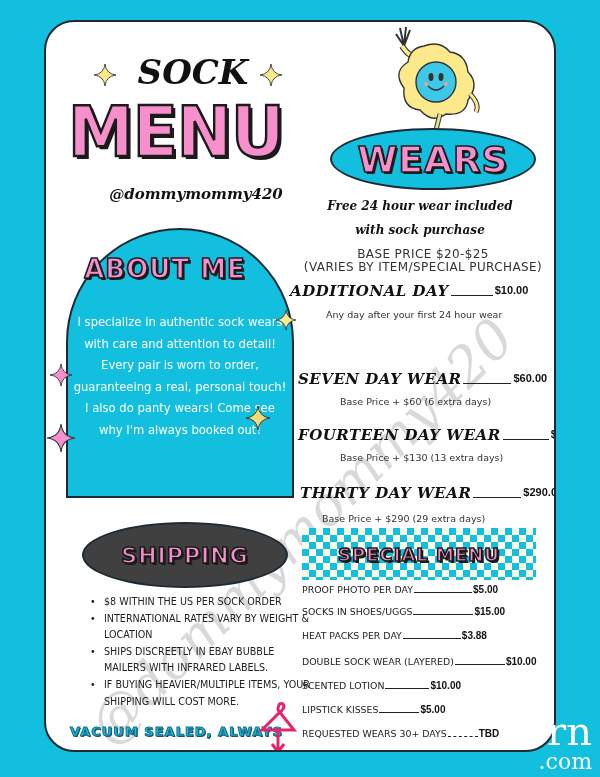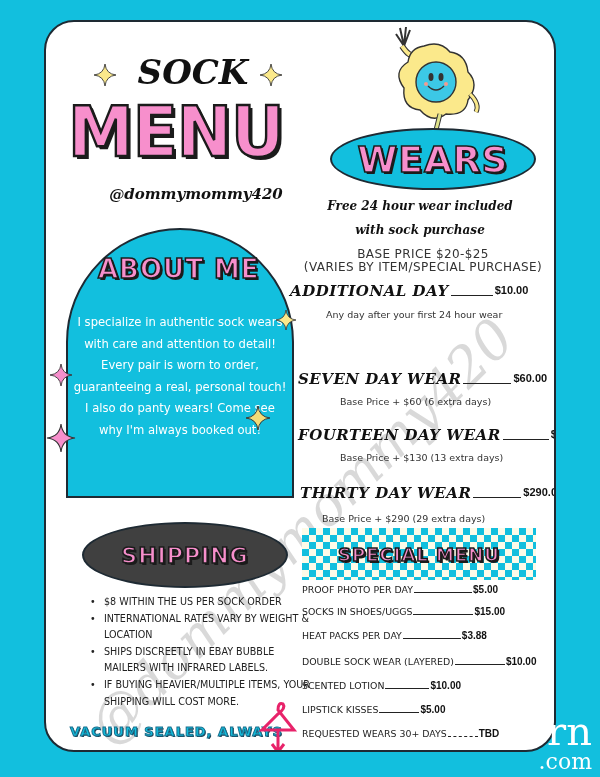--- a/index.html
+++ b/index.html
@@ -27,21 +27,21 @@
   .wears-ellipse .block-title { font-size: 36px; text-align: center; }
   .free-line { left: 238px; top: 172px; width: 272px; text-align: center; font-size: 12px; line-height: 24px; }
   .base-price { left: 252px; top: 226px; width: 250px; text-align: center; font-size: 12px; text-transform: uppercase; letter-spacing: .4px; line-height: 13px; color:#333; }
   .price-item { position: absolute; display: flex; align-items: flex-end; }
   .price-item .name { font-size: 15px; letter-spacing: .5px; white-space: nowrap; }
   .price-item .line { border-bottom: 1px solid #222; margin: 0 2px 4px; }
   .price-item .amt { font-family: "Liberation Sans Narrow", "Liberation Sans", sans-serif; font-weight: bold; font-size: 11px; color: #111; margin-bottom: 4px; }
   .sub { position: absolute; font-size: 9.5px; color: #333; }
   
   .arch { left: 20px; top: 206px; width: 228px; height: 270px; background: #12bfde; border: 2px solid #1e2a33; border-radius: 114px 114px 0 0; }
-  .about-title { left: 52px; top: 232px; width: 186px; font-size: 26px; transform: rotate(0deg); }
+  .about-title { left: 26px; top: 232px; width: 186px; text-align: center; font-size: 26px; transform: rotate(0deg); }
   .about-text { left: 26px; top: 290px; width: 216px; text-align: center; color: #fff; font-size: 11.6px; line-height: 21.5px; }
   
   .ship-ellipse { left: 36px; top: 500px; width: 206px; height: 66px; background: #404040; border: 2px solid #1e2a33; border-radius: 50%; display:flex; align-items:center; justify-content:center; }
   .ship-ellipse .block-title { font-size: 22px; }
   .ship-list { left: 44px; top: 572px; width: 220px; list-style: none; }
   .ship-list li { font-size: 9.6px; line-height: 16.6px; text-transform: uppercase; color:#222; padding-left: 14px; position: relative; }
   .ship-list li::before { content: "•"; position: absolute; left: 0; top: 0; }
   .vacuum { left: 24px; top: 702px; font-size: 13px; color:#12bfde; -webkit-text-stroke: 1px #1b6e8c; text-shadow: 1px 1px 0 #1b3a4a; }
   
   .checker { left: 256px; top: 506px; width: 234px; height: 52px; border: 0;

